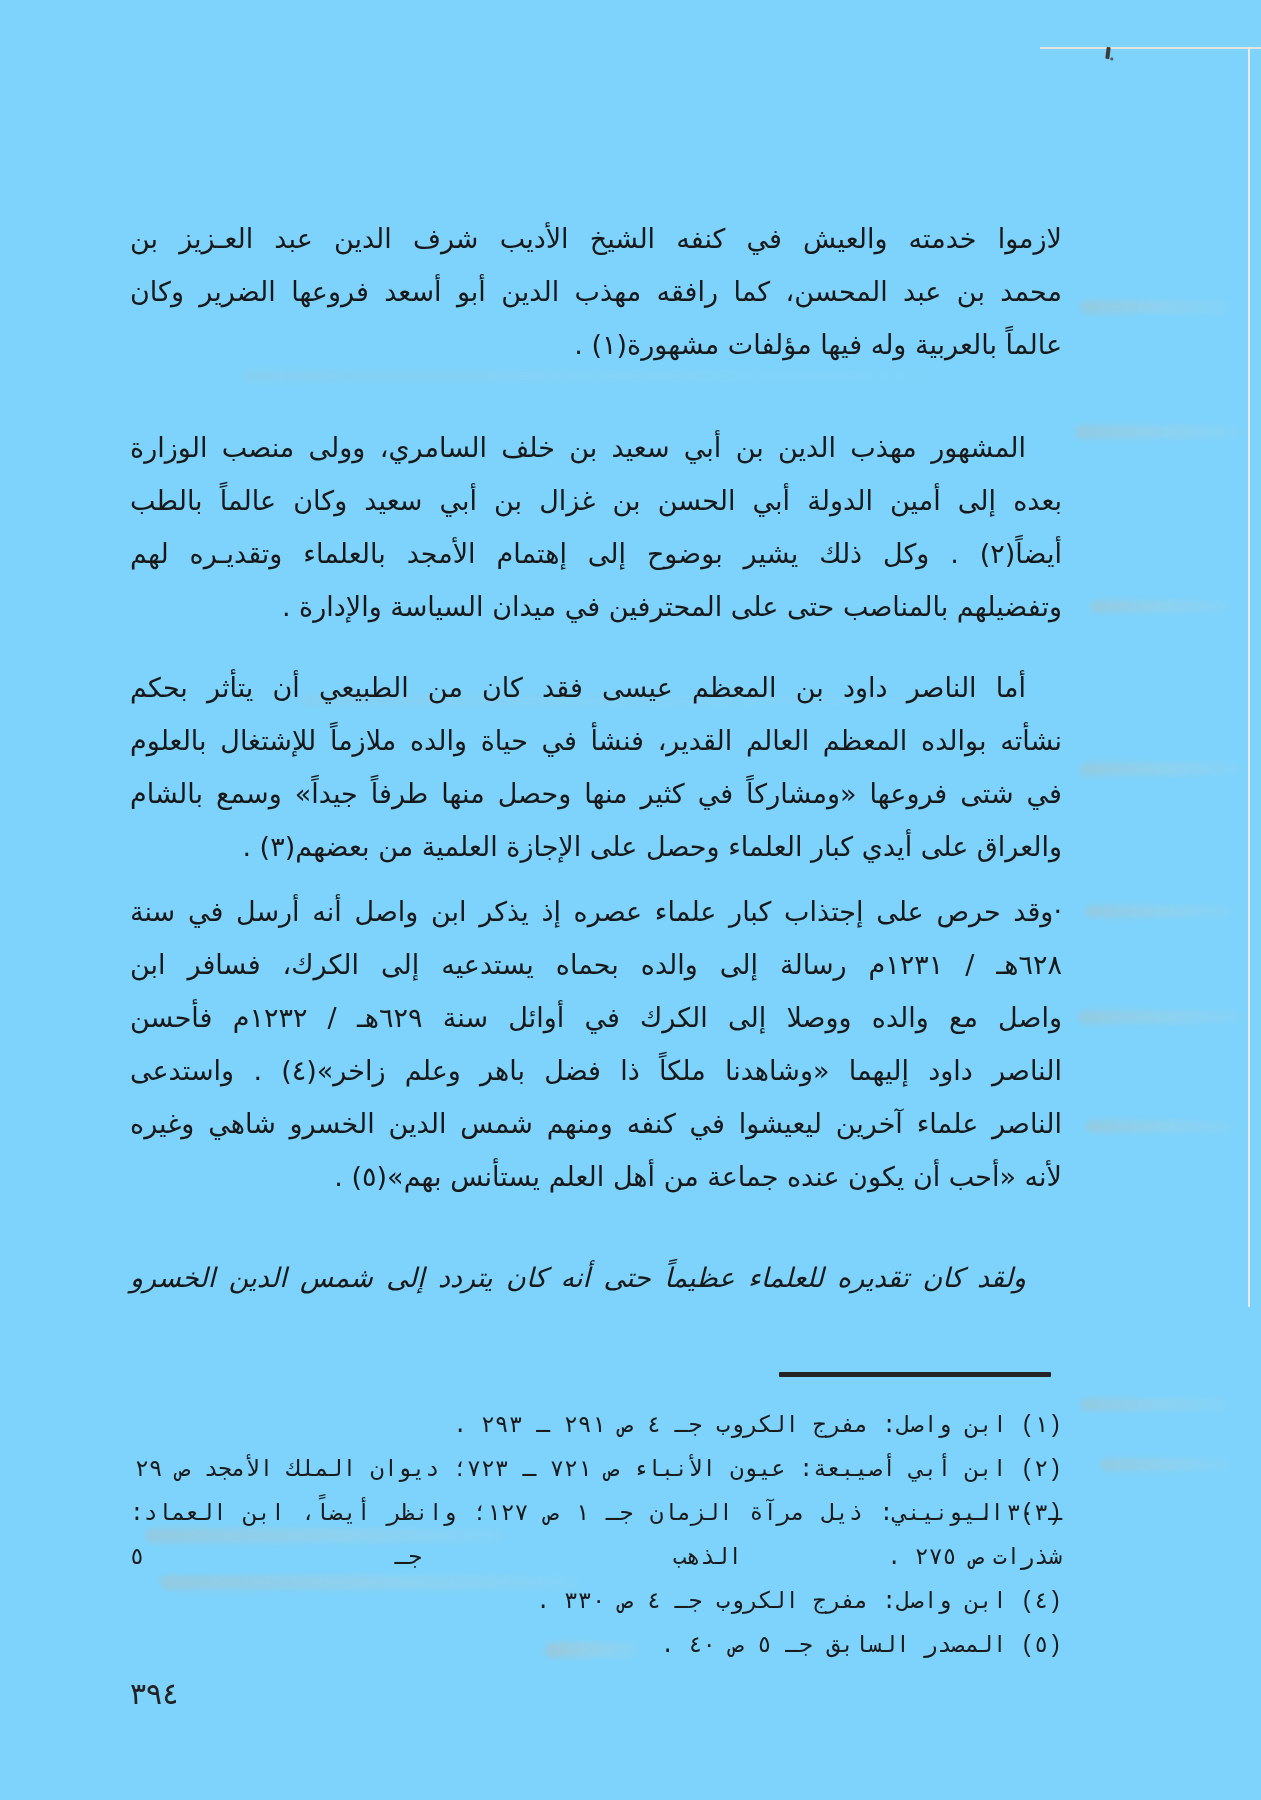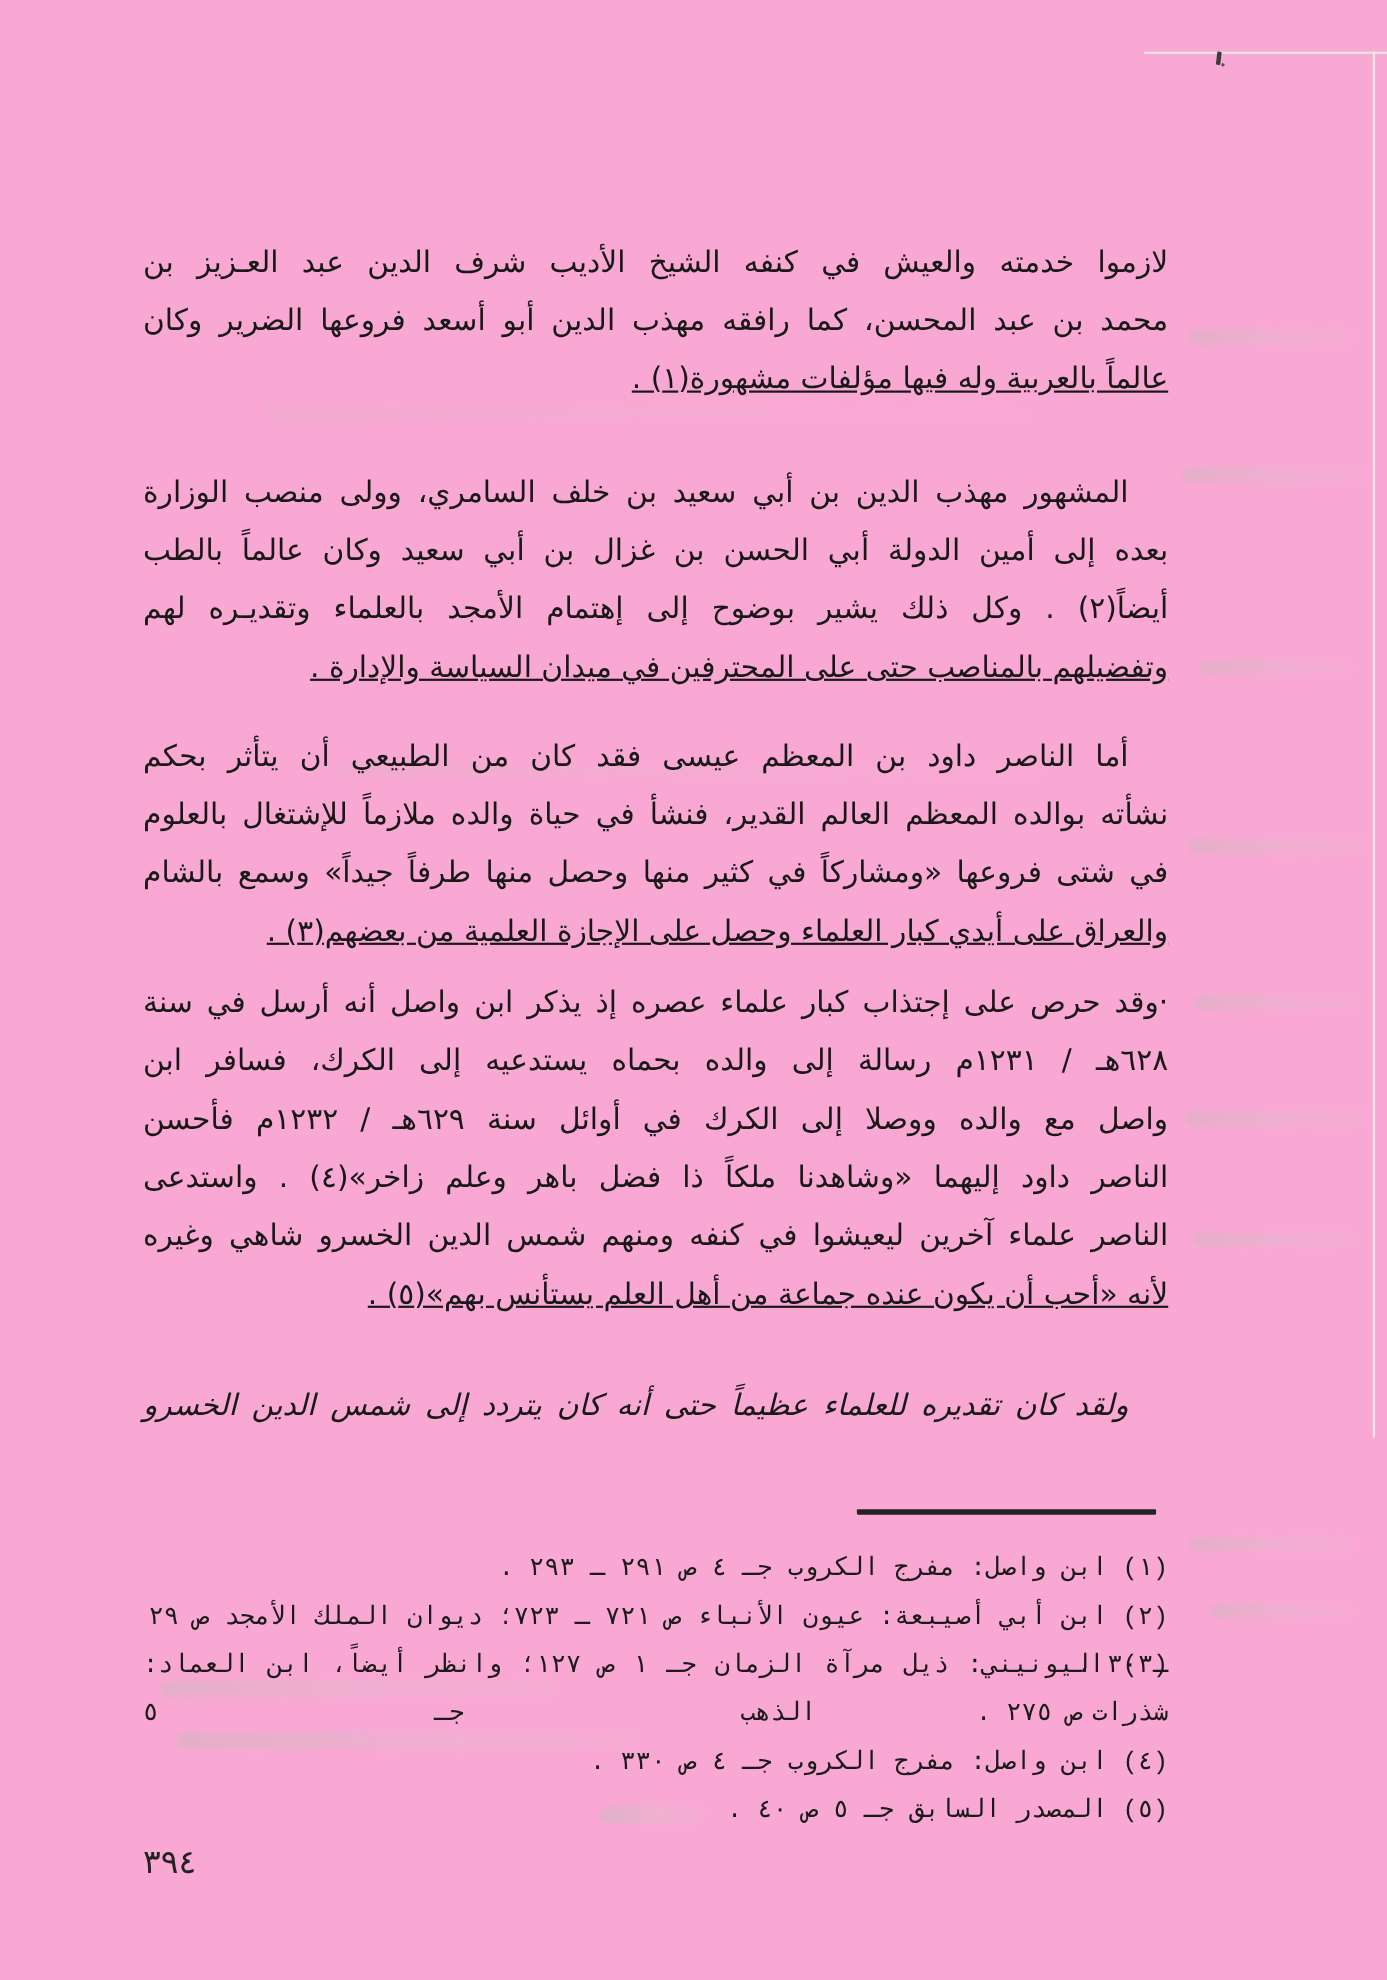--- a/index.html
+++ b/index.html
@@ -1,27 +1,27 @@
 <!DOCTYPE html>
 <html lang="ar"><head>
 <meta charset="utf-8">
 <style>
   html,body{margin:0;padding:0;background:#ffffff;}
   .page{
     position:relative;width:1261px;height:1800px;
-    background:#f9a8d4;overflow:hidden;
+    background:#7dd3fc;overflow:hidden;
     font-family:"DejaVu Sans",sans-serif;color:#171717;
   }
   
   .body-text{
     position:absolute;top:212px;left:130px;width:932px;
     direction:rtl;font-size:27px;color:#181818;
   }
   .line{height:53px;line-height:53px;text-align:justify;text-align-last:justify;}
-  .line.end{text-align:left;text-align-last:right;text-decoration:underline;}
+  .line.end{text-align:left;text-align-last:right;}
   .para{margin:0;}
   .para.gap-lg{margin-top:50px;}
   .para.gap-md{margin-top:28px;}
   .para.gap-sm{margin-top:12px;}
   .para.gap-xl{margin-top:48px;font-style:italic;}
   .para.indent .line:first-child{text-indent:36px;}
   
   .footnote-rule{
     position:absolute;top:1372px;left:779px;width:272px;height:5px;
     background:#242424;border-radius:1px;

